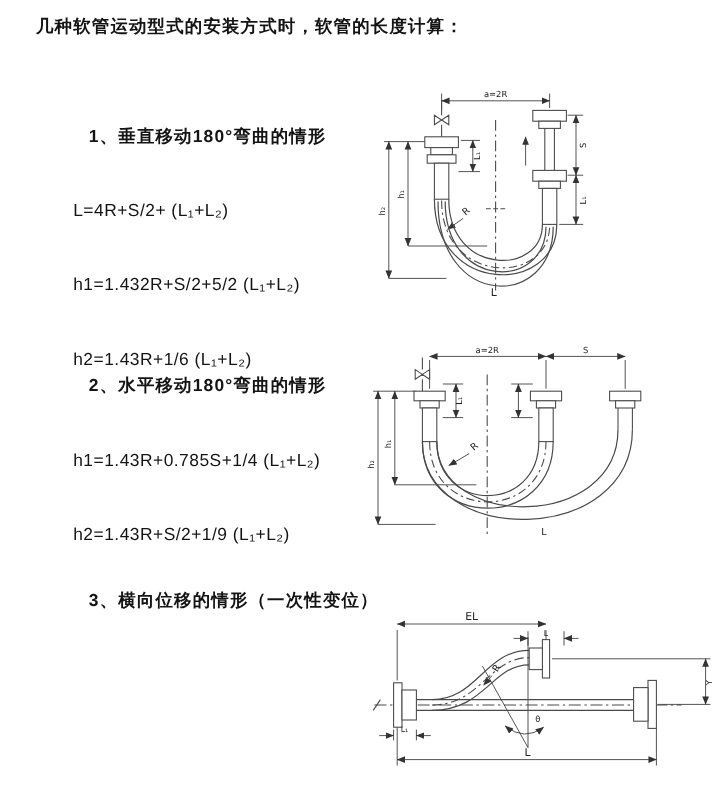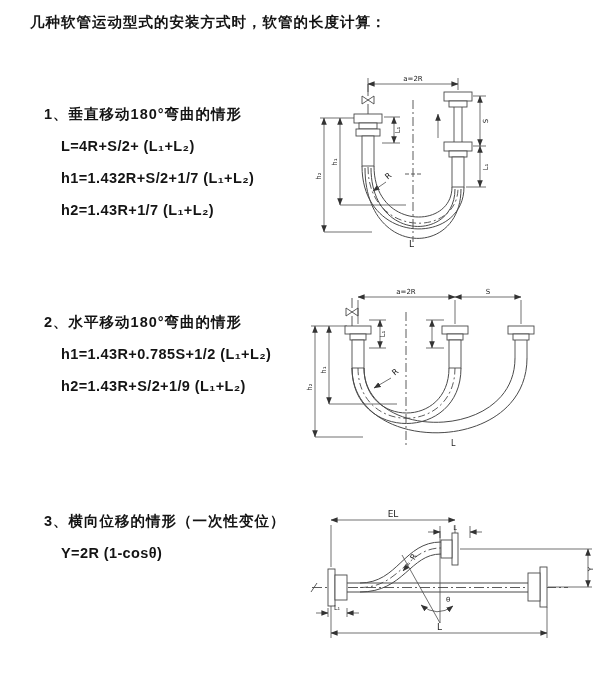--- a/index.html
+++ b/index.html
@@ -6,52 +6,51 @@
   .page {
     position:relative; width:600px; height:675px; background:#ffffff;
     font-family:"Liberation Sans","DejaVu Sans",sans-serif; color:#141414;
     overflow:hidden; margin:0 auto;
   }
   .doc-title {
     position:absolute; left:30px; top:13px; font-size:14.5px; font-weight:700;
     letter-spacing:1px; white-space:nowrap;
   }
   .section { position:absolute; left:44px; width:300px; }
-  .sec-heading { font-size:14.5px; font-weight:700; line-height:32px; letter-spacing:1px; white-space:nowrap; }
-  .formula { font-size:14.5px; font-weight:700; line-height:32px; padding-left:17px; letter-spacing:0.4px; white-space:nowrap; }
+  .sec-heading { font-size:14.5px; font-weight:700; line-height:32px; letter-spacing:1px; white-space:nowrap;margin-left:30px; }
+  .formula { font-size:14.5px; font-weight:400; line-height:32px; padding-left:17px; letter-spacing:0.4px; white-space:nowrap;margin-top:30px; }
   svg.diag { position:absolute; }
   .dim   { stroke:#333333; stroke-width:0.7; fill:none; }
   .pipe  { stroke:#4a4a4a; stroke-width:1; fill:none; }
   .thin  { stroke:#4a4a4a; stroke-width:0.9; fill:none; }
   .fit   { fill:#ffffff; stroke:#4a4a4a; stroke-width:0.9; }
   .lbl   { font-family:"DejaVu Sans",sans-serif; font-size:7px; fill:#222222; }
 </style>
 </head>
 <body>
 
 <div class="page">
 
   <div class="doc-title">几种软管运动型式的安装方式时，软管的长度计算：</div>
 
   <div class="section" style="top:98px">
     <div class="sec-heading">1、垂直移动180°弯曲的情形</div>
     <div class="formula">L=4R+S/2+ (L₁+L₂)</div>
-    <div class="formula">h1=1.432R+S/2+1/7 (L₁+L₂)</div>
-    <div class="formula">h2=1.43R+1/7 (L₁+L₂)</div>
+    <div class="formula">h1=1.432R+S/2+5/2 (L₁+L₂)</div>
+    <div class="formula">h2=1.43R+1/6 (L₁+L₂)</div>
   </div>
 
   <div class="section" style="top:306px">
     <div class="sec-heading">2、水平移动180°弯曲的情形</div>
-    <div class="formula">h1=1.43R+0.785S+1/2 (L₁+L₂)</div>
+    <div class="formula">h1=1.43R+0.785S+1/4 (L₁+L₂)</div>
     <div class="formula">h2=1.43R+S/2+1/9 (L₁+L₂)</div>
   </div>
 
-  <div class="section" style="top:505px">
+  <div class="section" style="top:485px">
     <div class="sec-heading">3、横向位移的情形（一次性变位）</div>
-    <div class="formula">Y=2R (1-cosθ)</div>
   </div>
 
   <svg class="diag" style="left:310px;top:70px" width="290" height="190" viewBox="0 0 290 190">
     <defs>
       <marker id="ar1" viewBox="0 0 10 10" refX="9.5" refY="5" markerWidth="7" markerHeight="7" markerUnits="userSpaceOnUse" orient="auto-start-reverse">
         <path d="M0,1 L10,5 L0,9 z" fill="#333"></path>
       </marker>
       <pattern id="hb1" width="4" height="4" patternUnits="userSpaceOnUse">
         <path d="M0,0 L4,4 M0,4 L4,0" stroke="#777" stroke-width="0.5"></path>
       </pattern>

